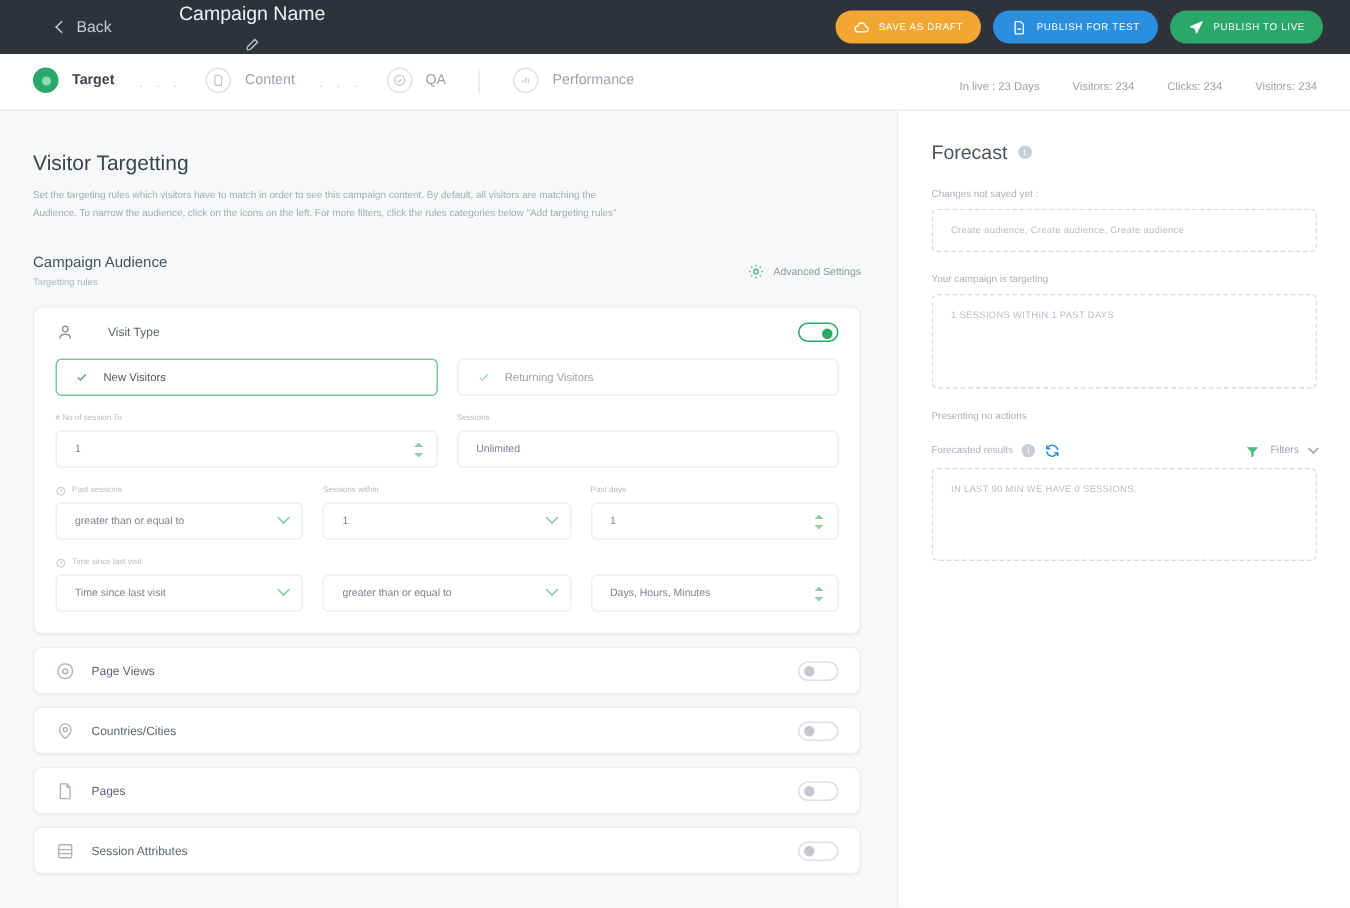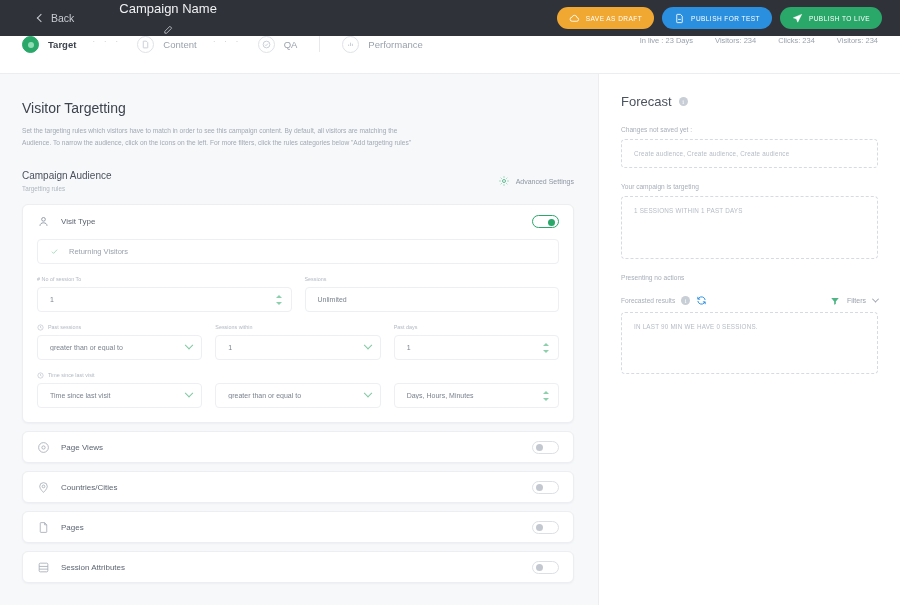--- a/index.html
+++ b/index.html
@@ -39,22 +39,22 @@
     color: #fff; border: none; cursor: pointer; font-family: inherit;
     white-space: nowrap;
   }
   .tb-btn svg { width: 11px; height: 11px; flex: none; }
   .btn-draft { background: #f0a832; }
   .btn-test  { background: #2b8fe0; }
   .btn-live  { background: #2aa86a; }
 
   
   .stepbar {
-    height: 38px; background: #ffffff; display: flex; align-items: flex-start;
-    padding: 0 22px; border-bottom: 1px solid #ebedf0;
+    height: 38px; background: #ffffff; display: flex; align-items: flex-end;
+    padding: 11px 22px; border-bottom: 1px solid #ebedf0;
   }
   .step { display: flex; align-items: center; gap: 9px; }
   .step-circle {
     width: 17px; height: 17px; border-radius: 50%;
     display: flex; align-items: center; justify-content: center;
     border: 1px solid #dfe2e6; background: #fff;
   }
   .step-circle.active {
     background: #2aa86a; border-color: #2aa86a;
   }
@@ -91,21 +91,21 @@
   }
   .adv-settings svg { width: 12px; height: 12px; }
 
   
   .card {
     background: #fff; border-radius: 6px; border: 1px solid #eceef1;
     box-shadow: 0 1px 2px rgba(20,30,50,.04);
     margin-bottom: 8px;
   }
   .card.expanded { padding: 10px 14px 14px 14px; }
-  .card-head { display: flex; align-items: center; gap: 11px; }
+  .card-head { display: flex; align-items: center; gap: 22px; }
   .card-head svg { width: 13px; height: 13px; flex: none; }
   .card-title { font-size: 8px; color: #5d6572; }
 
   .toggle {
     margin-left: auto; width: 27px; height: 13px; border-radius: 7px;
     border: 1px solid #dcdfe4; background: #fff; position: relative;
     cursor: pointer; flex: none;
   }
   .toggle::after {
     content: ""; position: absolute; top: 2.5px; left: 3px;
@@ -294,20 +294,26 @@
       <div class="card-head">
         <svg viewBox="0 0 24 24" fill="none" stroke="#8d96a2" stroke-width="1.7">
           <circle cx="12" cy="8" r="3.4"></circle>
             <path d="M5.5 20c0-3.6 2.9-5.6 6.5-5.6s6.5 2 6.5 5.6"></path>
         </svg>
         <span class="card-title">Visit Type</span>
         <span class="toggle on"></span>
       </div>
 
       <div class="opt-row">
+        <div class="opt-box selected">
+          <svg viewBox="0 0 24 24" fill="none" stroke="#3fae72" stroke-width="2.4">
+            <path d="M5 12.5l4.5 4.5L19 7"></path>
+          </svg>
+          <span>New Visitors</span>
+        </div>
         <div class="opt-box">
           <svg viewBox="0 0 24 24" fill="none" stroke="#9fd9ba" stroke-width="2.4">
             <path d="M5 12.5l4.5 4.5L19 7"></path>
           </svg>
           <span>Returning  Visitors</span>
         </div>
       </div>
 
       <div class="fld-row">
         <div class="fld">

